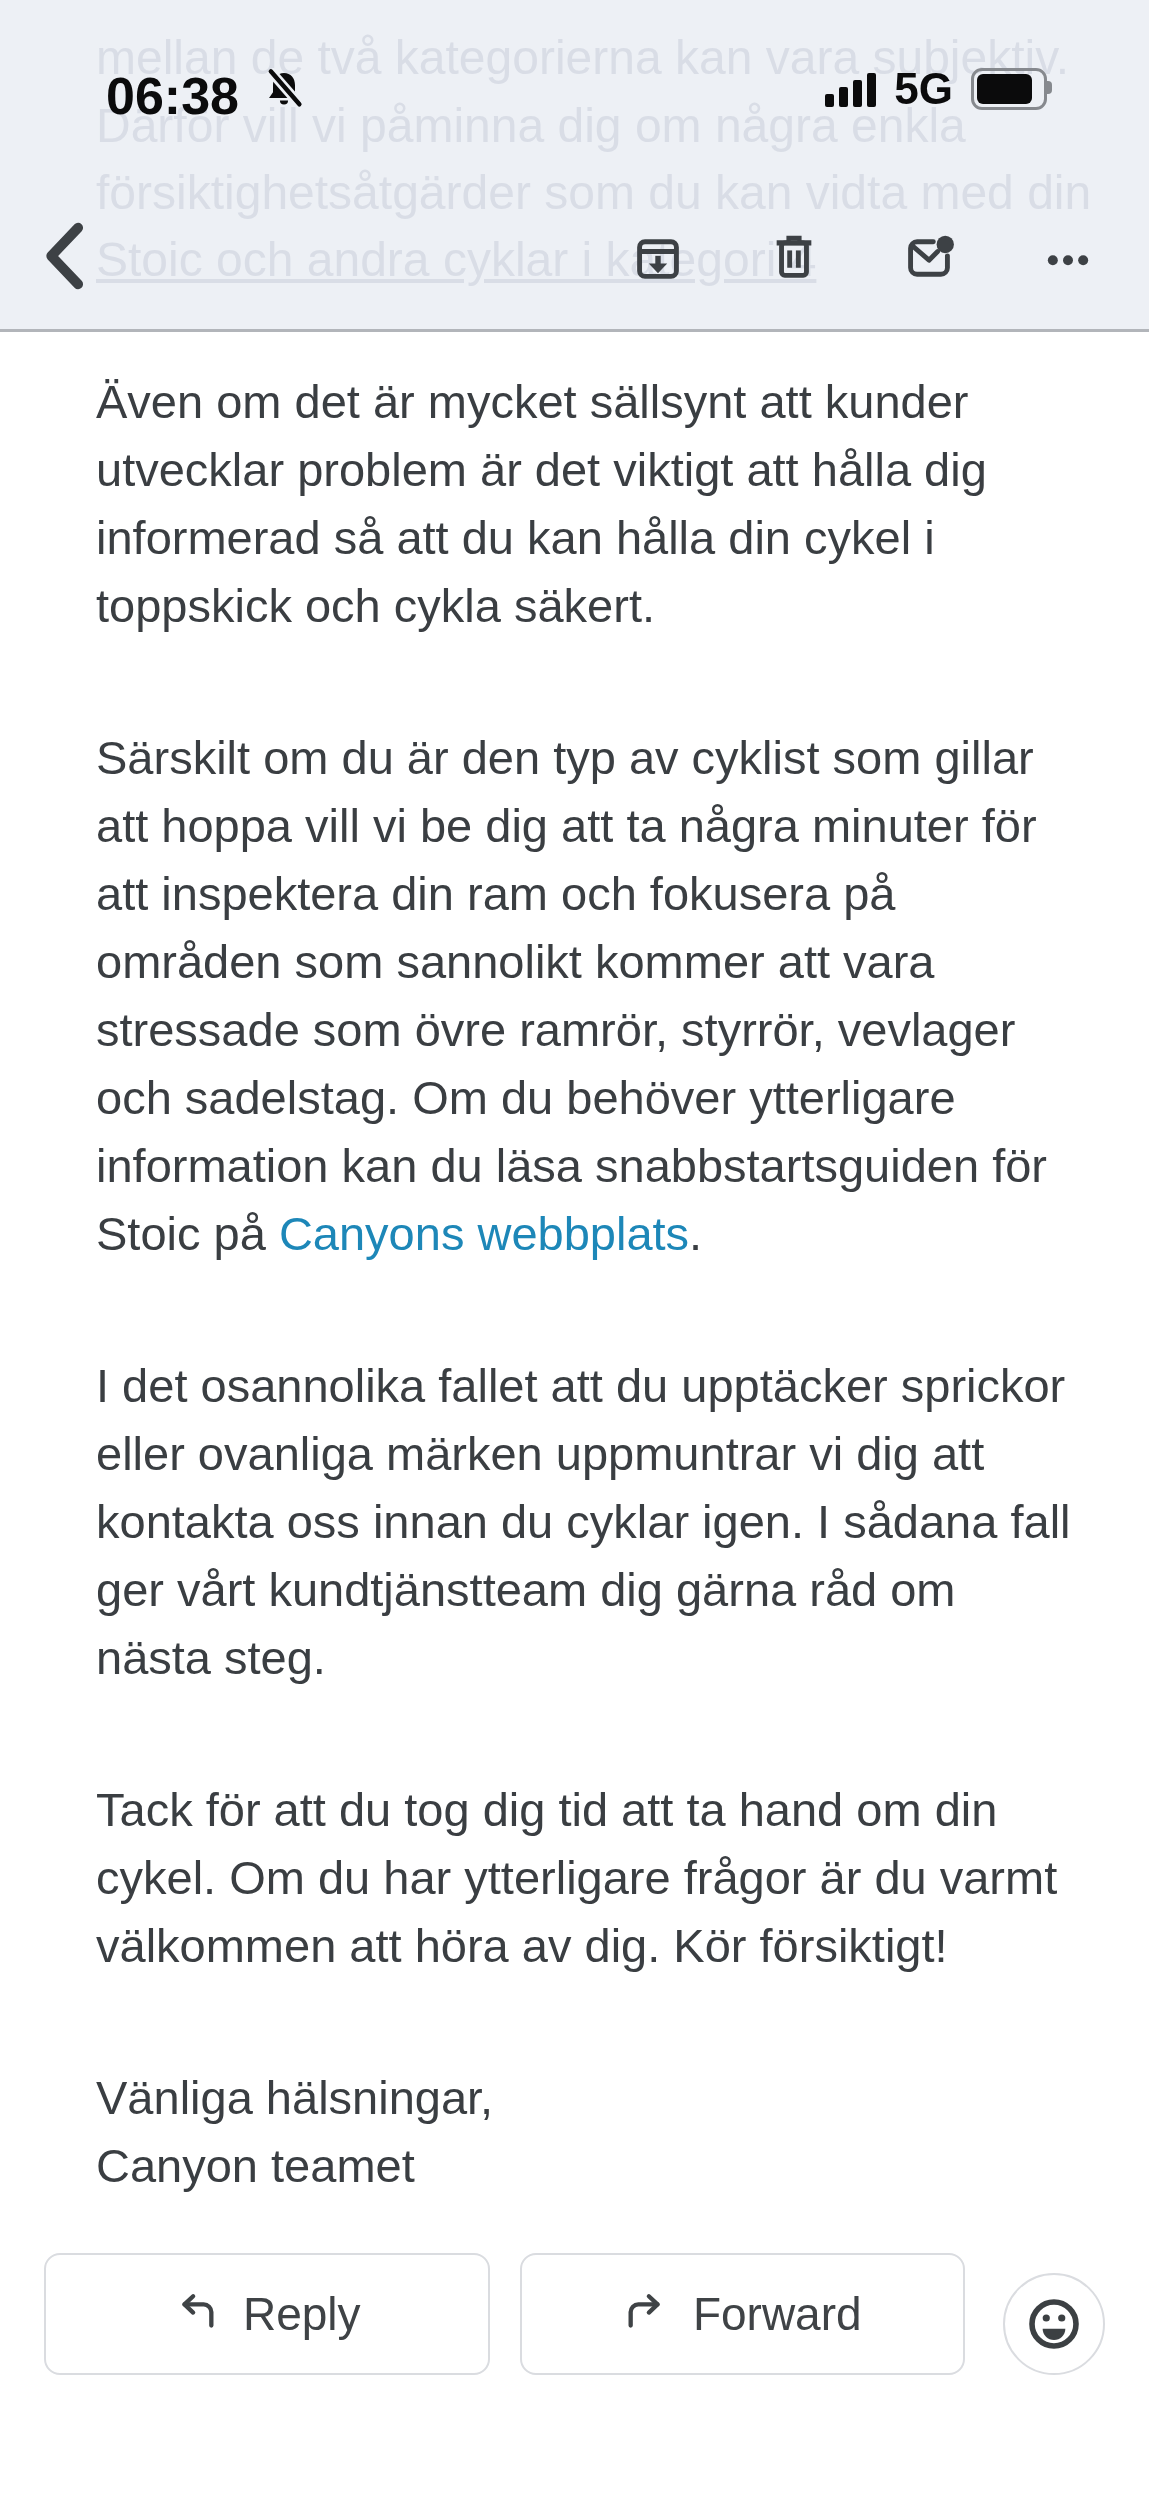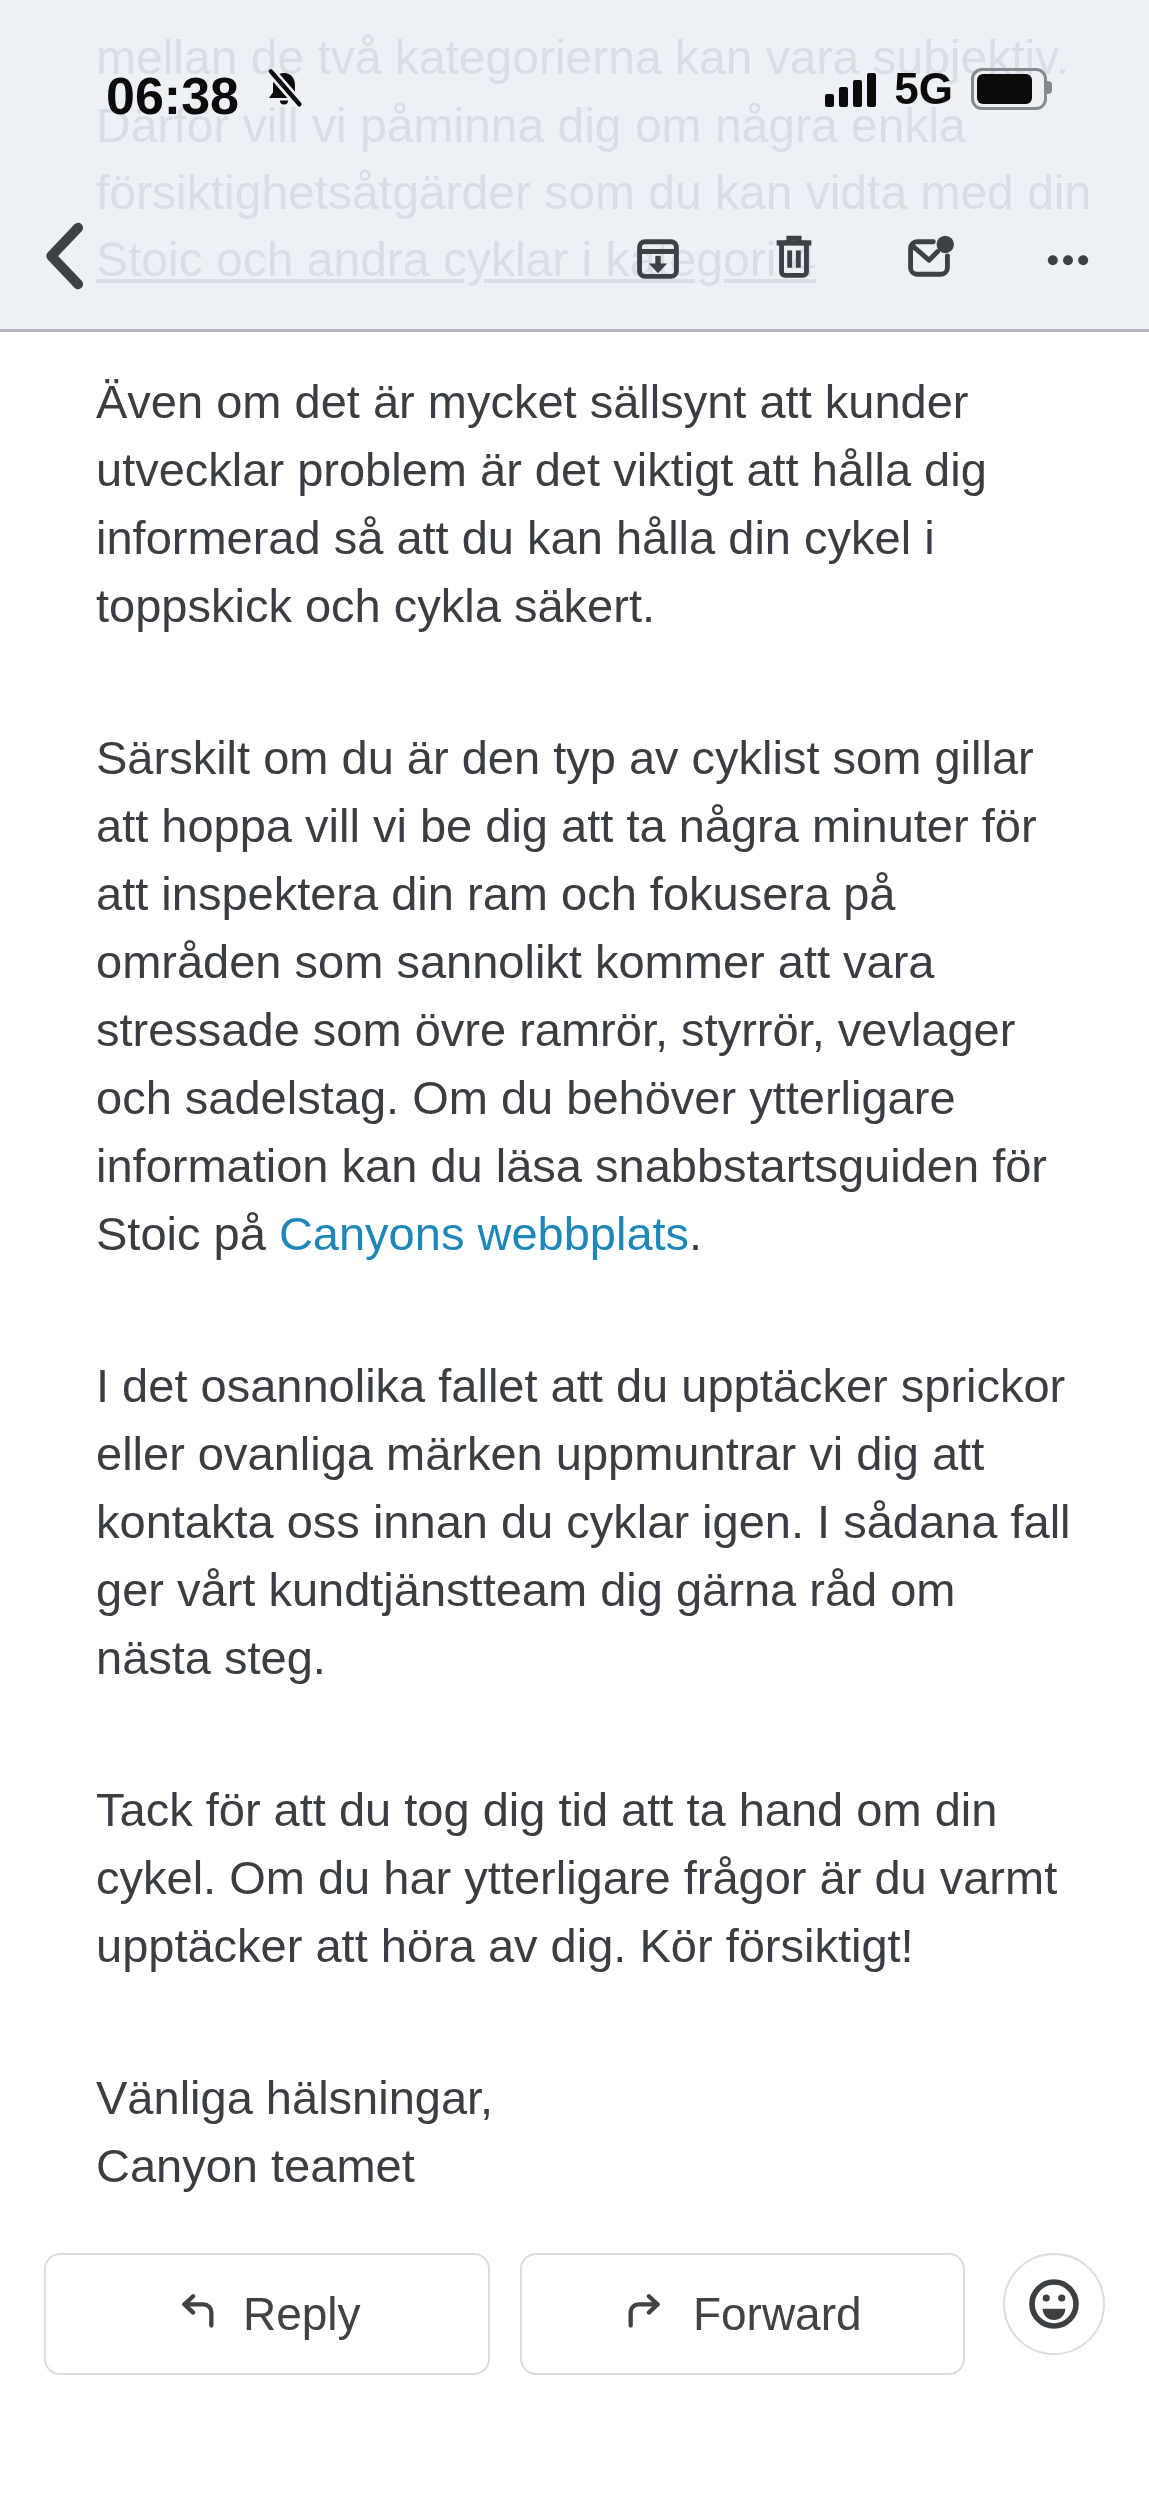--- a/index.html
+++ b/index.html
@@ -41,21 +41,21 @@
   .mail-body{
     position:absolute;top:332px;left:0;width:1149px;box-sizing:border-box;
     padding:36px 70px 0 96px;color:#3a3e42;font-size:47px;line-height:68px;
   }
   .mail-body p{margin:0 0 84px 0;}
   .mail-body .sig{margin-bottom:0;}
   a.body-link{color:#1d87b8;text-decoration:none;cursor:pointer;}
   
   .footer-actions{
     position:absolute;top:2253px;left:44px;width:1061px;height:122px;
-    display:flex;align-items:flex-start;gap:30px;
+    display:flex;align-items:flex-end;gap:30px;
   }
   .action-btn{
     flex:1;height:122px;box-sizing:border-box;background:#ffffff;
     border:2px solid #dadce0;border-radius:16px;display:flex;align-items:center;
     justify-content:center;gap:24px;cursor:pointer;
   }
   .action-btn span{font-size:46px;font-weight:500;color:#3f4346;}
   .emoji-btn{
     width:102px;height:102px;box-sizing:border-box;flex:0 0 102px;margin-left:8px;
     border:2px solid #dadce0;border-radius:50%;background:#ffffff;
@@ -136,21 +136,21 @@
         <circle cx="38" cy="26" r="4.6" fill="#3d4145"></circle>
       </svg>
     </div>
   </div>
 </header>
 
 <main class="mail-body">
   <p>Även om det är mycket sällsynt att kunder utvecklar problem är det viktigt att hålla dig informerad så att du kan hålla din cykel i toppskick och cykla säkert.</p>
   <p><span>Särskilt om du är den typ av cyklist som gillar att hoppa vill vi be dig att ta några minuter för att inspektera din ram och fokusera på områden som sannolikt kommer att vara stressade som övre ramrör, styrrör, vevlager och sadelstag. Om du behöver ytterligare information kan du läsa snabbstartsguiden för Stoic på </span><a class="body-link">Canyons webbplats</a><span>.</span></p>
   <p>I det osannolika fallet att du upptäcker sprickor eller ovanliga märken uppmuntrar vi dig att kontakta oss innan du cyklar igen. I sådana fall ger vårt kundtjänstteam dig gärna råd om nästa steg.</p>
-  <p>Tack för att du tog dig tid att ta hand om din cykel. Om du har ytterligare frågor är du varmt upptäcker att höra av dig. Kör försiktigt!</p>
+  <p>Tack för att du tog dig tid att ta hand om din cykel. Om du har ytterligare frågor är du varmt välkommen att höra av dig. Kör försiktigt!</p>
   <p class="sig"><span>Vänliga hälsningar,</span><br><span>Canyon teamet</span></p>
 </main>
 
 <div class="footer-actions">
   <div class="action-btn">
     <svg width="46" height="46" viewBox="0 0 48 48">
       <path d="M40 36 V22 a8 8 0 0 0 -8 -8 H12" fill="none" stroke="#3f4346" stroke-width="4.5" stroke-linecap="round"></path>
       <polyline points="21,5.5 12,14 21,22.5" fill="none" stroke="#3f4346" stroke-width="4.5" stroke-linecap="round" stroke-linejoin="round"></polyline>
     </svg>
     <span>Reply</span>

